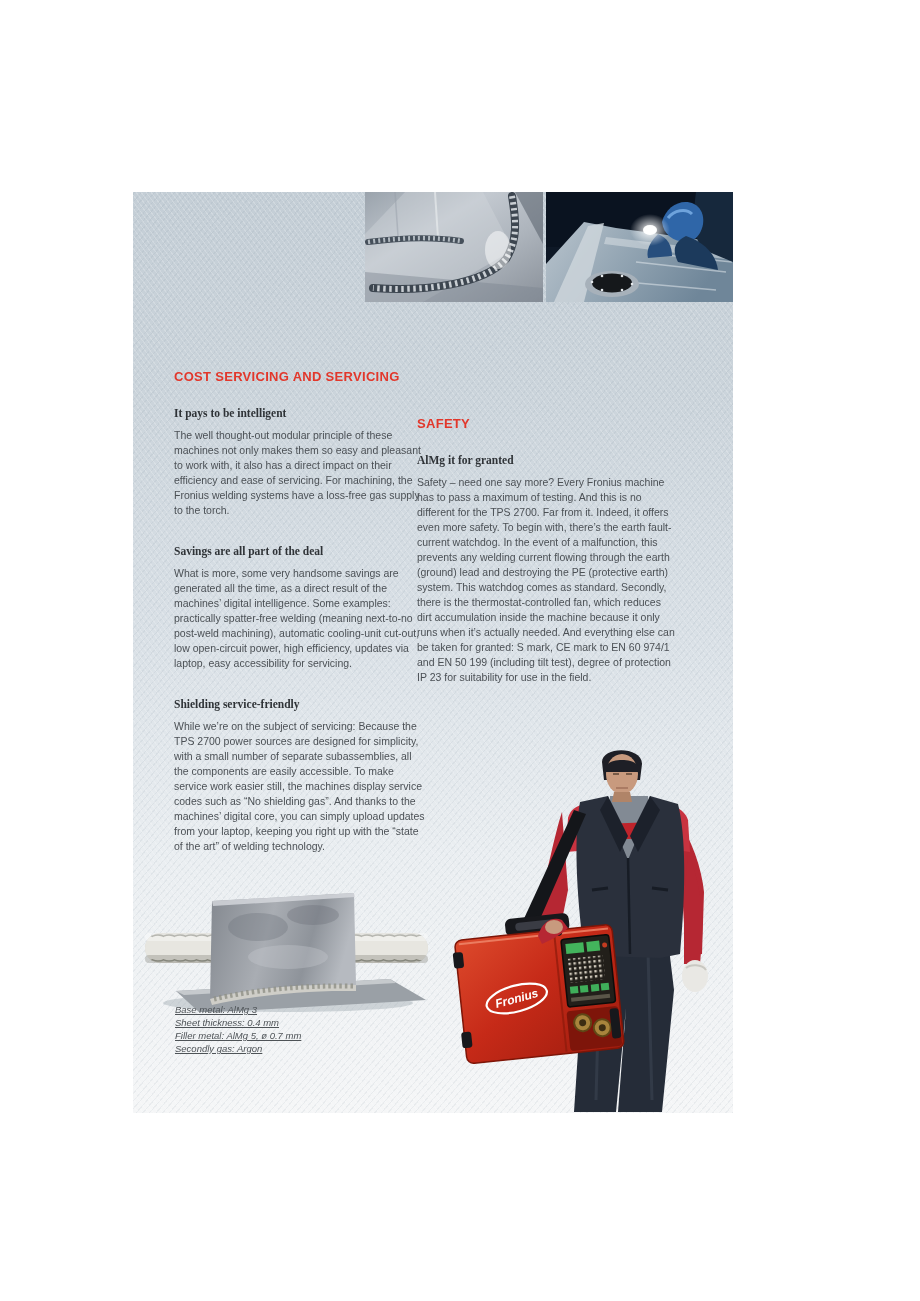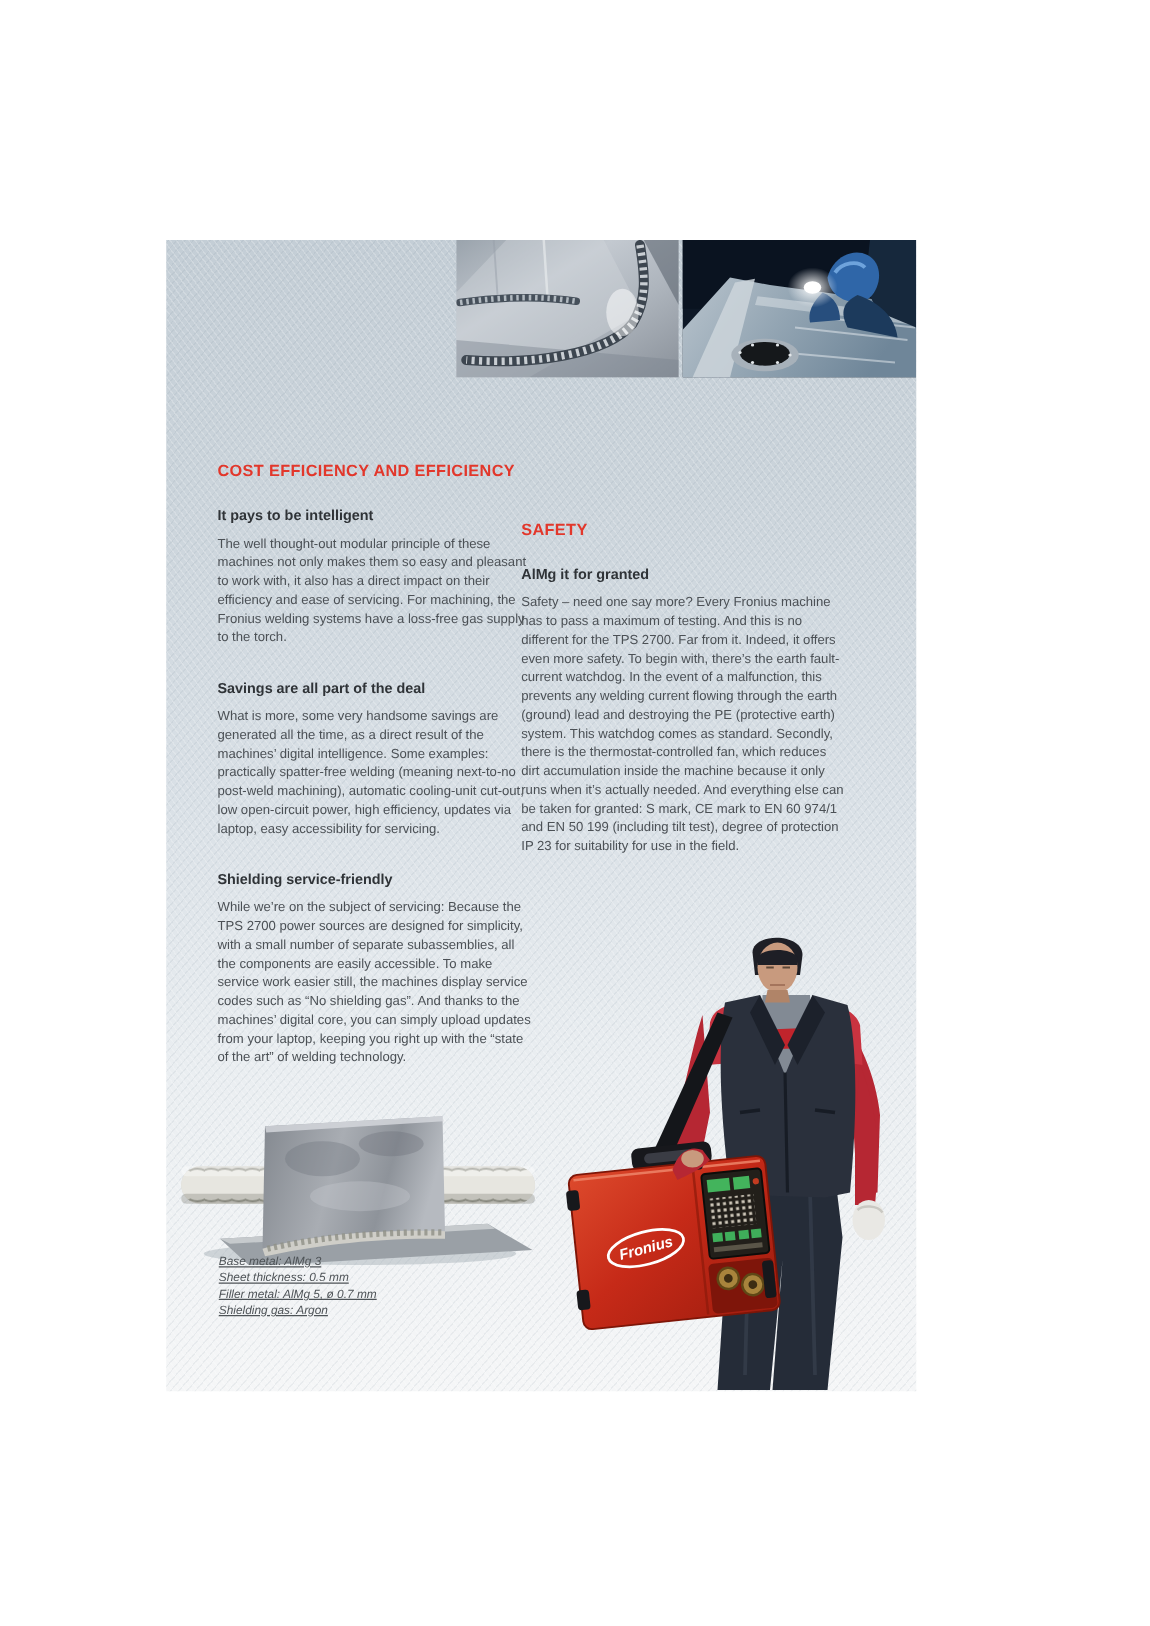--- a/index.html
+++ b/index.html
@@ -22,21 +22,21 @@
 
   .col { position:absolute; top:177px; }
   .col-left  { left:41px;  width:253px; }
   .col-right { left:284px; width:259px;margin-top:47px; }
 
   .col h2 {
     font-size:13px; font-weight:bold; letter-spacing:0.3px;
     color:#e2372b; margin:0 0 23px 0;
   }
   .col h3 {
-    font-size:11.5px; font-weight:bold; color:#2f3337; margin:0 0 9px 0;
+    font-size:11.5px; font-weight:bold; color:#2f3337; margin:0 0 9px 0;font-family:Liberation Serif, serif;
   }
   .col p {
     font-size:10.5px; line-height:15px; color:#4b5055; margin:0 0 27px 0;
   }
 
   .weld-sample { position:absolute; left:5px; top:695px; width:295px; height:125px; }
 
   .caption { position:absolute; left:42px; top:811px; font-style:italic;
     font-size:9.5px; line-height:13px; color:#4e5357;text-decoration:underline; }
 
@@ -99,21 +99,21 @@
       <path d="M150,0 L187,0 L187,70 L158,58 C148,48 146,30 150,0 Z" fill="#16283c"></path>
       <path d="M116,30 C120,14 136,6 148,12 C160,18 160,36 150,46 C138,54 118,48 116,30 Z" fill="#2f66a8"></path>
       <path d="M122,26 C128,18 140,16 146,22" stroke="#6ea3dc" stroke-width="3" fill="none"></path>
       <path d="M140,44 C158,50 170,62 172,78 L132,70 C126,58 128,50 140,44 Z" fill="#1c3a5c"></path>
       <path d="M112,42 C104,50 100,58 102,66 L126,64 C126,54 122,46 112,42 Z" fill="#274e7d"></path>
       <ellipse cx="104" cy="38" rx="20" ry="16" fill="url(#prglow)"></ellipse>
       <ellipse cx="104" cy="38" rx="7" ry="5" fill="#ffffff"></ellipse>
     </svg>
 
     <div class="col col-left">
-      <h2>COST EFFICIENCY AND EFFICIENCY</h2>
+      <h2>COST SERVICING AND SERVICING</h2>
       <h3>It pays to be intelligent</h3>
       <p>The well thought-out modular principle of these machines not only makes them so easy and pleasant to work with, it also has a direct impact on their efficiency and ease of servicing. For machining, the Fronius welding systems have a loss-free gas supply to the torch.</p>
       <h3>Savings are all part of the deal</h3>
       <p>What is more, some very handsome savings are generated all the time, as a direct result of the machines’ digital intelligence. Some examples: practically spatter-free welding (meaning next-to-no post-weld machining), automatic cooling-unit cut-out, low open-circuit power, high efficiency, updates via laptop, easy accessibility for servicing.</p>
       <h3>Shielding service-friendly</h3>
       <p>While we’re on the subject of servicing: Because the TPS 2700 power sources are designed for simplicity, with a small number of separate subassemblies, all the components are easily accessible. To make service work easier still, the machines display service codes such as “No shielding gas”. And thanks to the machines’ digital core, you can simply upload updates from your laptop, keeping you right up with the “state of the art” of welding technology.</p>
     </div>
 
     <div class="col col-right">
       <h2>SAFETY</h2>
@@ -144,23 +144,23 @@
       <path d="M74,14 L216,6 L217,10 L75,19 Z" fill="#d7dade" opacity="0.8"></path>
       <ellipse cx="120" cy="40" rx="30" ry="14" fill="#6e737a" opacity="0.35"></ellipse>
       <ellipse cx="175" cy="28" rx="26" ry="10" fill="#63686f" opacity="0.30"></ellipse>
       <ellipse cx="150" cy="70" rx="40" ry="12" fill="#c8ccd0" opacity="0.35"></ellipse>
       <path d="M72,112 C100,104 150,96 218,98 L218,104 C160,103 110,110 74,118 Z" fill="#cfcec8"></path>
       <path d="M76,112 C110,104 160,98 216,99" stroke="#8f9086" stroke-width="5" fill="none" stroke-dasharray="2.5,3" opacity="0.8"></path>
     </svg>
 
     <div class="caption">
       <div>Base metal: AlMg 3</div>
-      <div>Sheet thickness: 0.5 mm</div>
+      <div>Sheet thickness: 0.4 mm</div>
       <div>Filler metal: AlMg 5, ø 0.7 mm</div>
-      <div>Shielding gas: Argon</div>
+      <div>Secondly gas: Argon</div>
     </div>
 
     <svg class="technician" viewBox="0 0 285 373">
       <defs>
         <linearGradient id="mred" x1="0" y1="0" x2="1" y2="1">
           <stop offset="0" stop-color="#dd4a2c"></stop>
           <stop offset="0.45" stop-color="#c62a18"></stop>
           <stop offset="1" stop-color="#9e1c0e"></stop>
         </linearGradient>
         <pattern id="dots" patternUnits="userSpaceOnUse" width="5" height="5">

